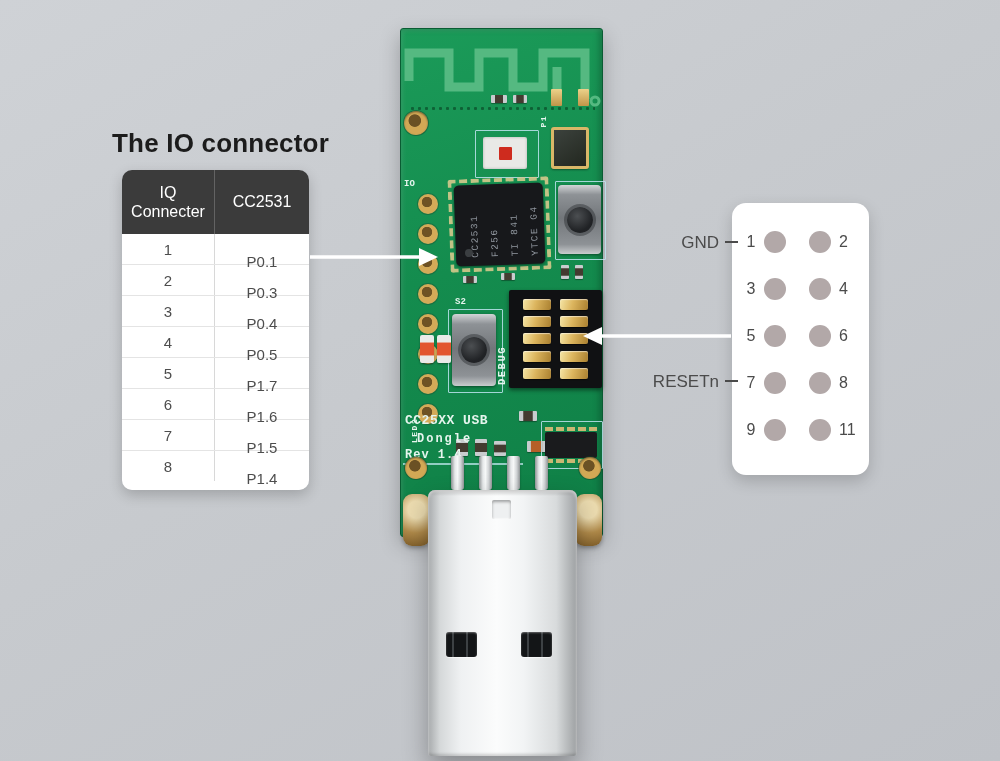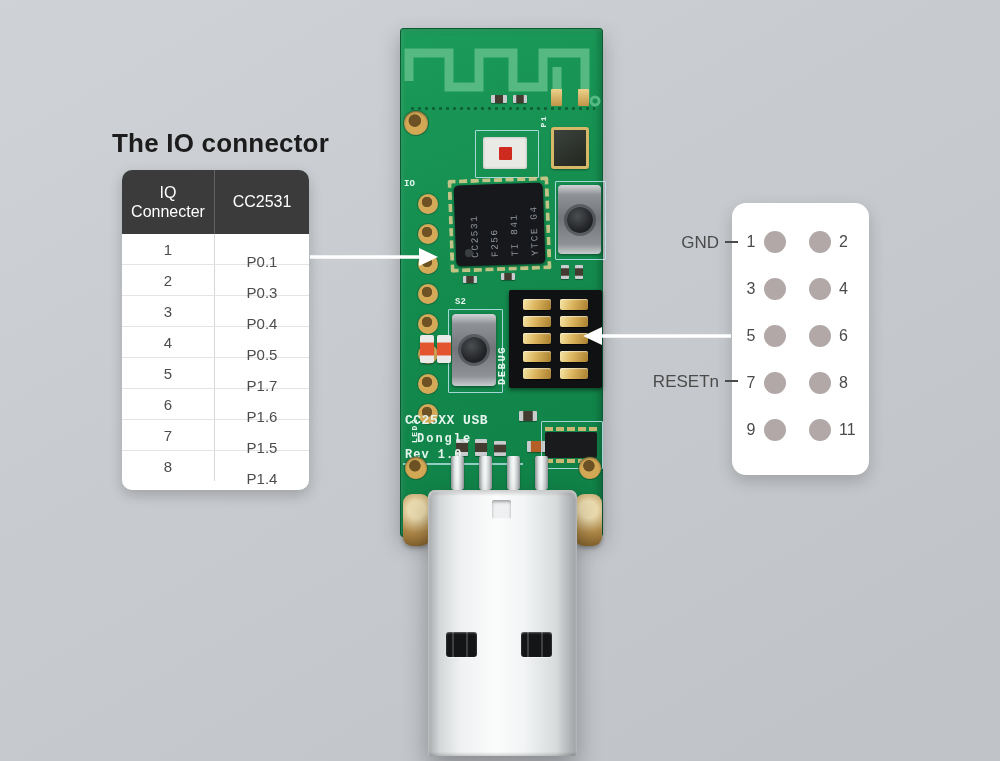--- a/index.html
+++ b/index.html
@@ -297,21 +297,21 @@
     <div class="smd v" style="left:93px;top:412px;width:12px;height:15px;"></div>
     <div class="smd orange" style="left:126px;top:412px;width:19px;height:11px;"></div>
 
     <div class="silkbox" style="left:140px;top:392px;width:60px;height:46px;"></div>
     <div class="soic-wrap">
         <div class="soic"></div>
       </div>
 
     <div class="silk abs" style="left:4px;top:384px;font-size:13px;letter-spacing:.5px;">CC25XX USB</div>
     <div class="silk abs" style="left:16px;top:403px;font-size:12px;letter-spacing:2px;">Dongle</div>
-    <div class="silk abs" style="left:4px;top:419px;font-size:12px;letter-spacing:1px;">Rev 1.0</div>
+    <div class="silk abs" style="left:4px;top:419px;font-size:12px;letter-spacing:1px;">Rev 1.4</div>
     <div class="sil-line" style="left:2px;top:434px;width:120px;height:2px;"></div>
 
     <div class="hole" style="left:4px;top:428px;width:22px;height:22px;"></div>
     <div class="hole" style="left:178px;top:428px;width:22px;height:22px;"></div>
     <div class="upin" style="left:50px;top:427px;"></div>
     <div class="upin" style="left:78px;top:427px;"></div>
     <div class="upin" style="left:106px;top:427px;"></div>
     <div class="upin" style="left:134px;top:427px;"></div>
     <div class="lug" style="left:2px;top:465px;"></div>
     <div class="lug" style="left:174px;top:465px;"></div>

